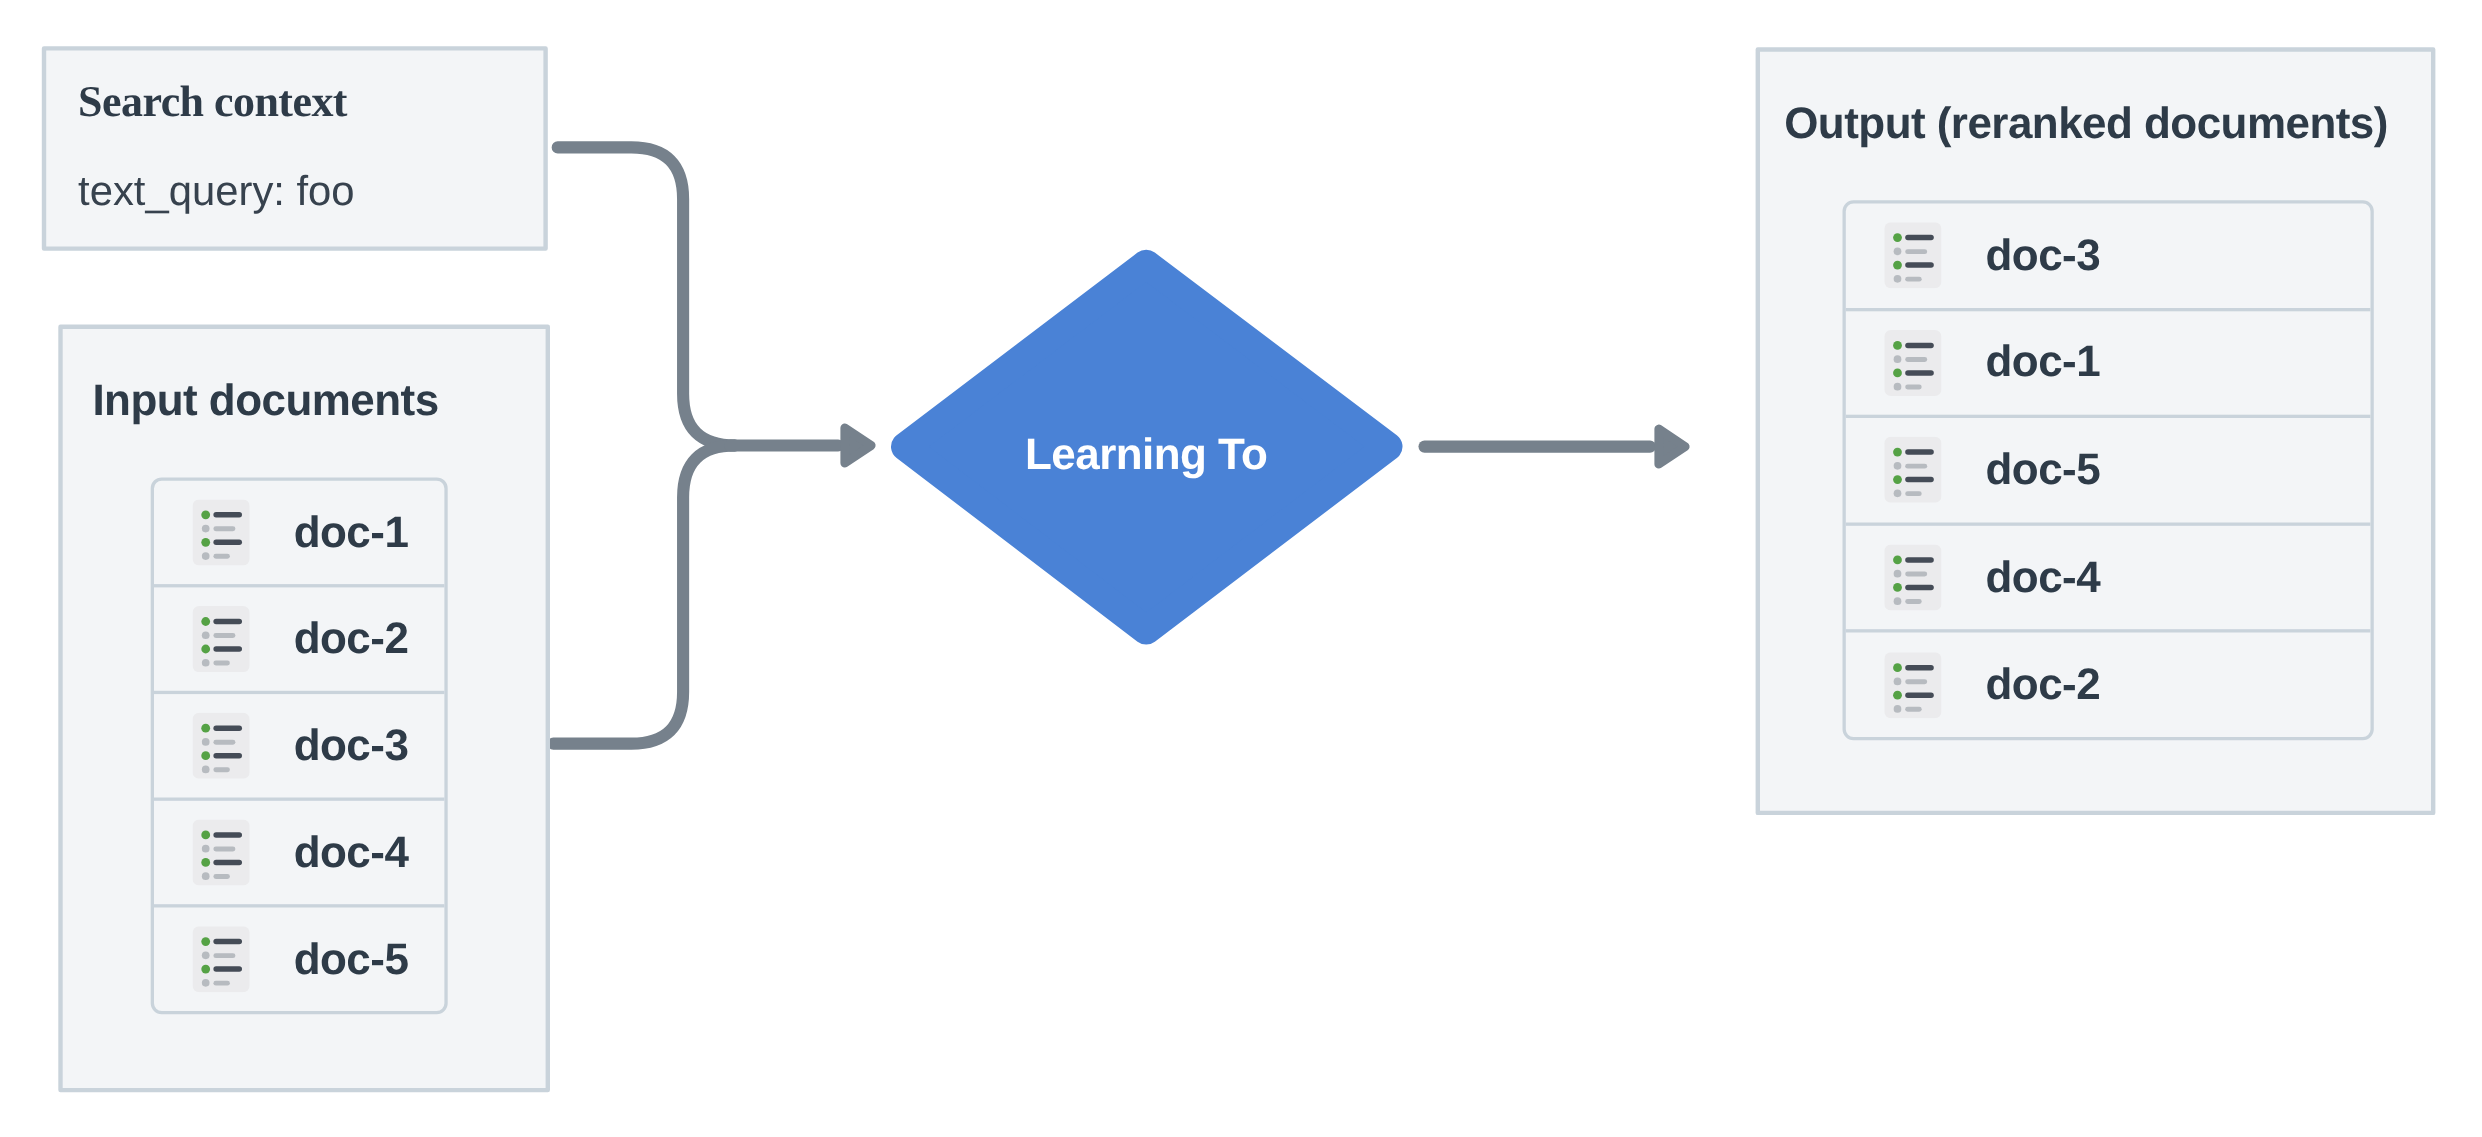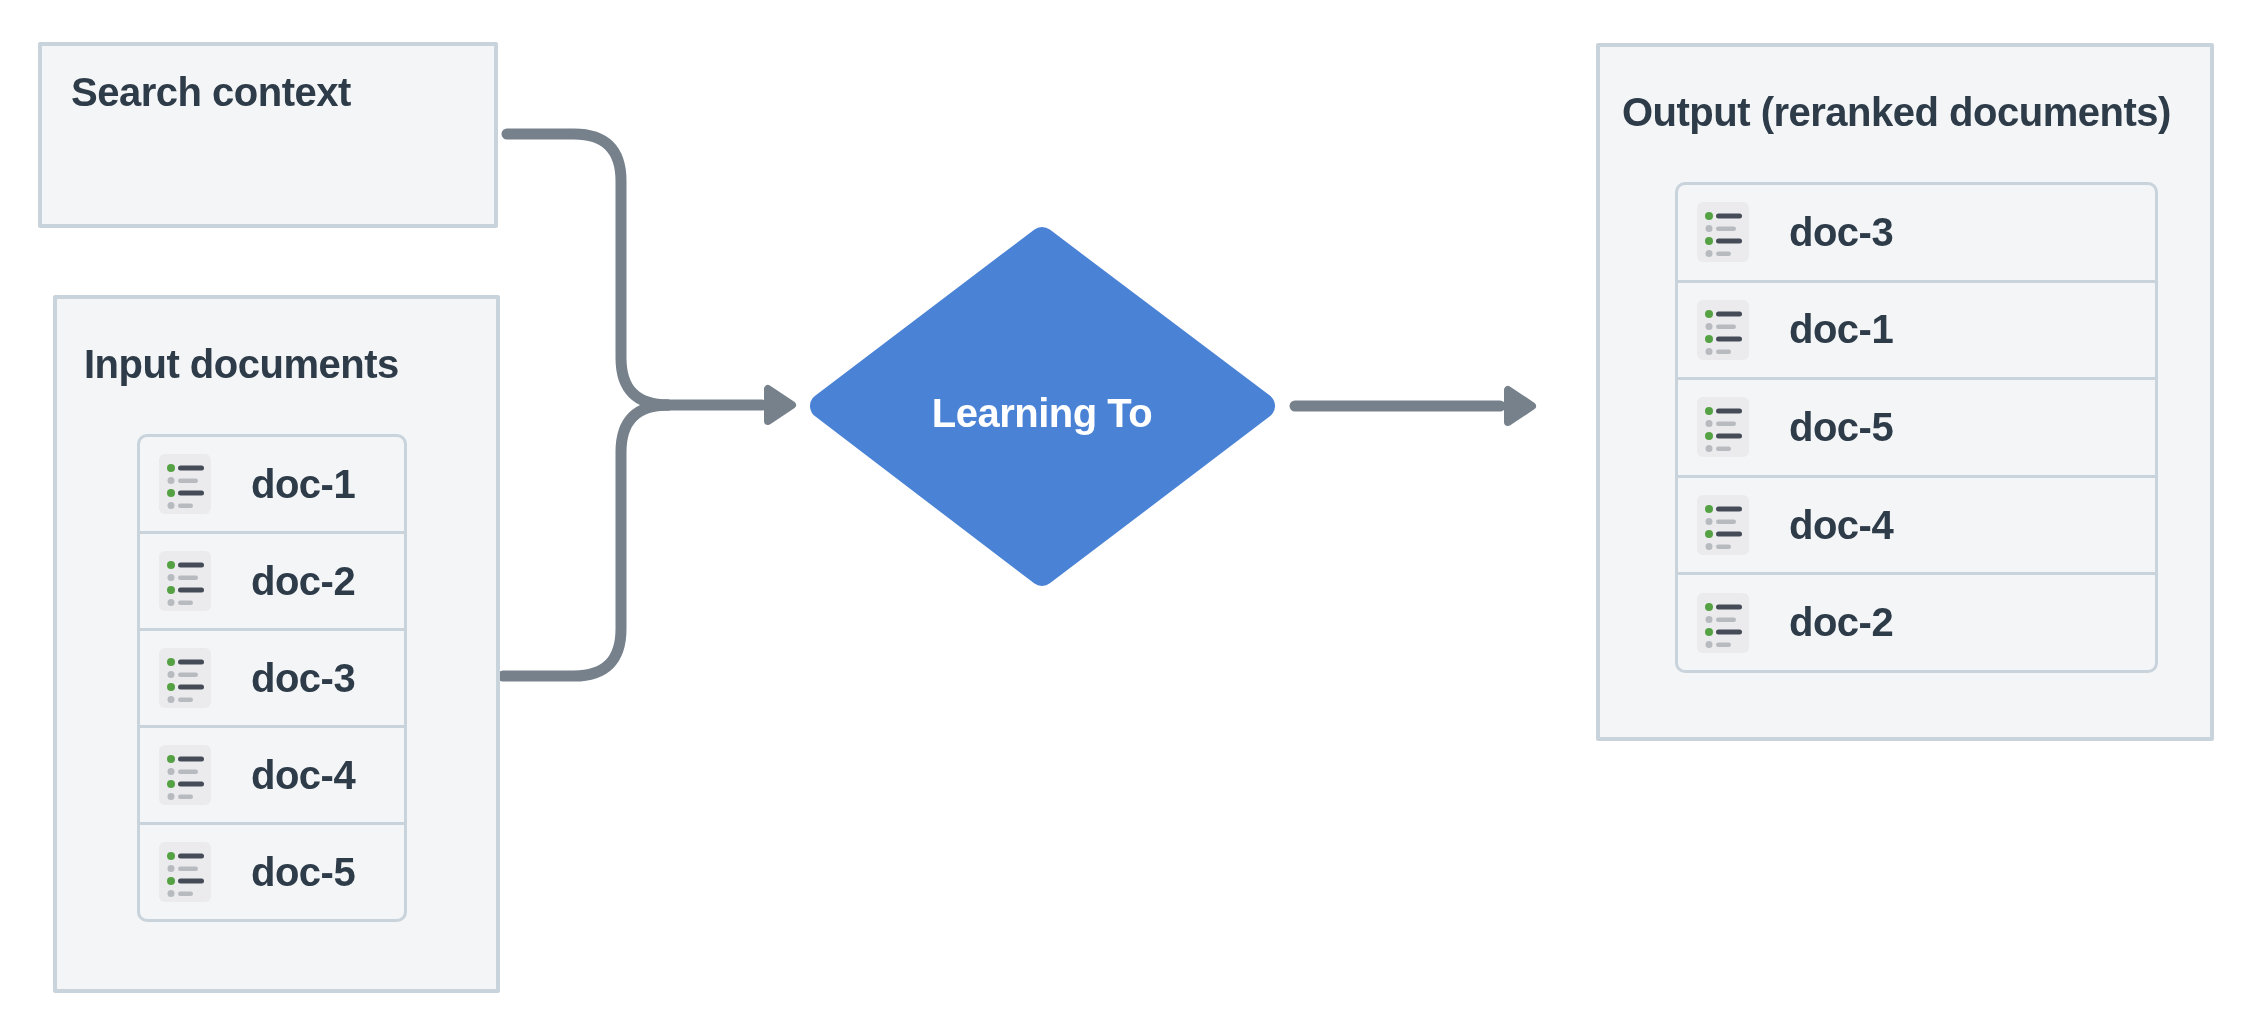--- a/index.html
+++ b/index.html
@@ -25,35 +25,35 @@
     position:absolute;background:var(--panel-bg);
     border:4px solid var(--panel-border);border-radius:2px;
   }
   #search-panel{left:38px;top:42px;width:460px;height:186px;}
   #input-panel{left:53px;top:295px;width:447px;height:698px;}
   #output-panel{left:1552px;top:43px;width:618px;height:698px;margin-left:44px;}
   .panel-title{
     position:absolute;font-size:40px;font-weight:700;color:var(--text-dark);
     line-height:48px;letter-spacing:-0.5px;white-space:nowrap;
   }
-  #search-title{left:29px;top:22px;}
+  #search-title{left:29px;top:22px;font-family:Liberation Serif, serif;}
   #search-body{
     position:absolute;left:29px;top:104px;font-size:38px;font-weight:400;
     color:var(--text-body);line-height:48px;white-space:nowrap;
   }
   #input-title{left:27px;top:41px;}
   #output-title{left:22px;top:41px;}
   .doc-list{
     position:absolute;display:flex;flex-direction:column;
     border:3px solid var(--panel-border);border-radius:10px;
   }
   #input-doc-list{left:80px;top:135px;width:270px;height:488px;}
   #output-doc-list{left:75px;top:135px;width:483px;height:491px;}
   .doc-row{
-    flex:1;display:flex;align-items:center;padding-left:19px;
+    flex:1;display:flex;align-items:center;padding-left:35px;
   }
   .doc-row:not(:last-child){border-bottom:3px solid var(--panel-border);}
   .doc-icon{width:52px;height:60px;display:inline-block;flex:0 0 auto;}
   .doc-label{
     margin-left:40px;font-size:40px;font-weight:700;color:var(--text-dark);
     letter-spacing:-0.5px;white-space:nowrap;
   }
   .overlay{position:absolute;left:0;top:0;pointer-events:none;}
   .connector{fill:none;stroke:var(--connector-gray);stroke-width:11;stroke-linecap:round;}
   .arrowhead{fill:var(--connector-gray);stroke:var(--connector-gray);stroke-width:8;stroke-linejoin:round;}
@@ -93,20 +93,21 @@
     <path class="connector" d="M 503 676 H 574 Q 621 676 621 629 L 621 452 Q 621 405 668 405"></path>
     <path class="connector" d="M 664 405 H 762"></path>
     <polygon class="arrowhead" points="768,389 768,421 792,405"></polygon>
     <polygon class="diamond" points="823,406 1042,240 1262,406 1042,573"></polygon>
     <path class="connector" d="M 1295 406 H 1500"></path>
     <polygon class="arrowhead" points="1508,390 1508,422 1532,406"></polygon>
   </svg>
 
   <div class="panel" id="search-panel">
     <div class="panel-title" id="search-title">Search context</div>
+    <div id="search-body">text_query: foo</div>
   </div>
 
   <div class="panel" id="input-panel">
     <div class="panel-title" id="input-title">Input documents</div>
     <div class="doc-list" id="input-doc-list">
       <div class="doc-row">
         <span class="doc-icon"><svg width="52" height="60">
               <use href="#sym-doc-icon" xlink:href="#sym-doc-icon"></use>
             </svg></span>
         <span class="doc-label">doc-1</span>

